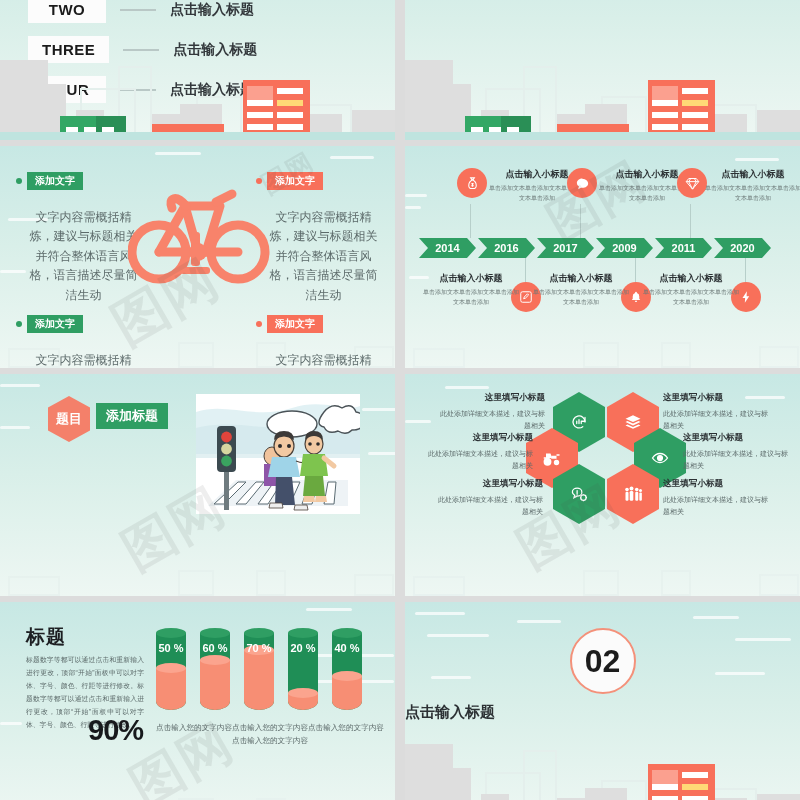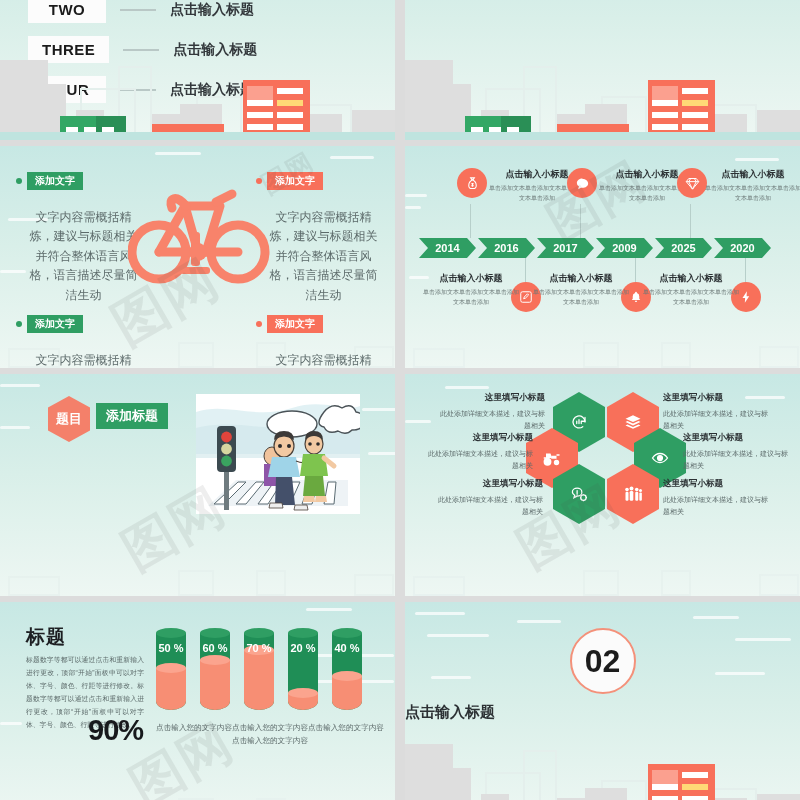--- a/index.html
+++ b/index.html
@@ -381,21 +381,21 @@
     <div class="tl-txtblk" style="left:300px;top:22px">
       <div class="tl-h">点击输入小标题</div>
       <div class="tl-p">单击添加文本单击添加文本单击添加文本单击添加</div>
     </div>
 
     <div class="tl-chevrons">
       <div class="chev">2014</div>
       <div class="chev">2016</div>
       <div class="chev">2017</div>
       <div class="chev">2009</div>
-      <div class="chev">2025</div>
+      <div class="chev">2011</div>
       <div class="chev">2020</div>
     </div>
 
     <div class="tl-node" style="left:106px;top:136px">
       <div class="tl-circle">
         <svg width="14" height="14" viewBox="0 0 24 24" fill="none" stroke="#fff" stroke-width="1.7">
           <rect x="3" y="3" width="18" height="18" rx="3"></rect>
             <path d="M8 15l1-3 5.5-5.5 2 2L11 14z"></path>
           </svg>
       </div>

